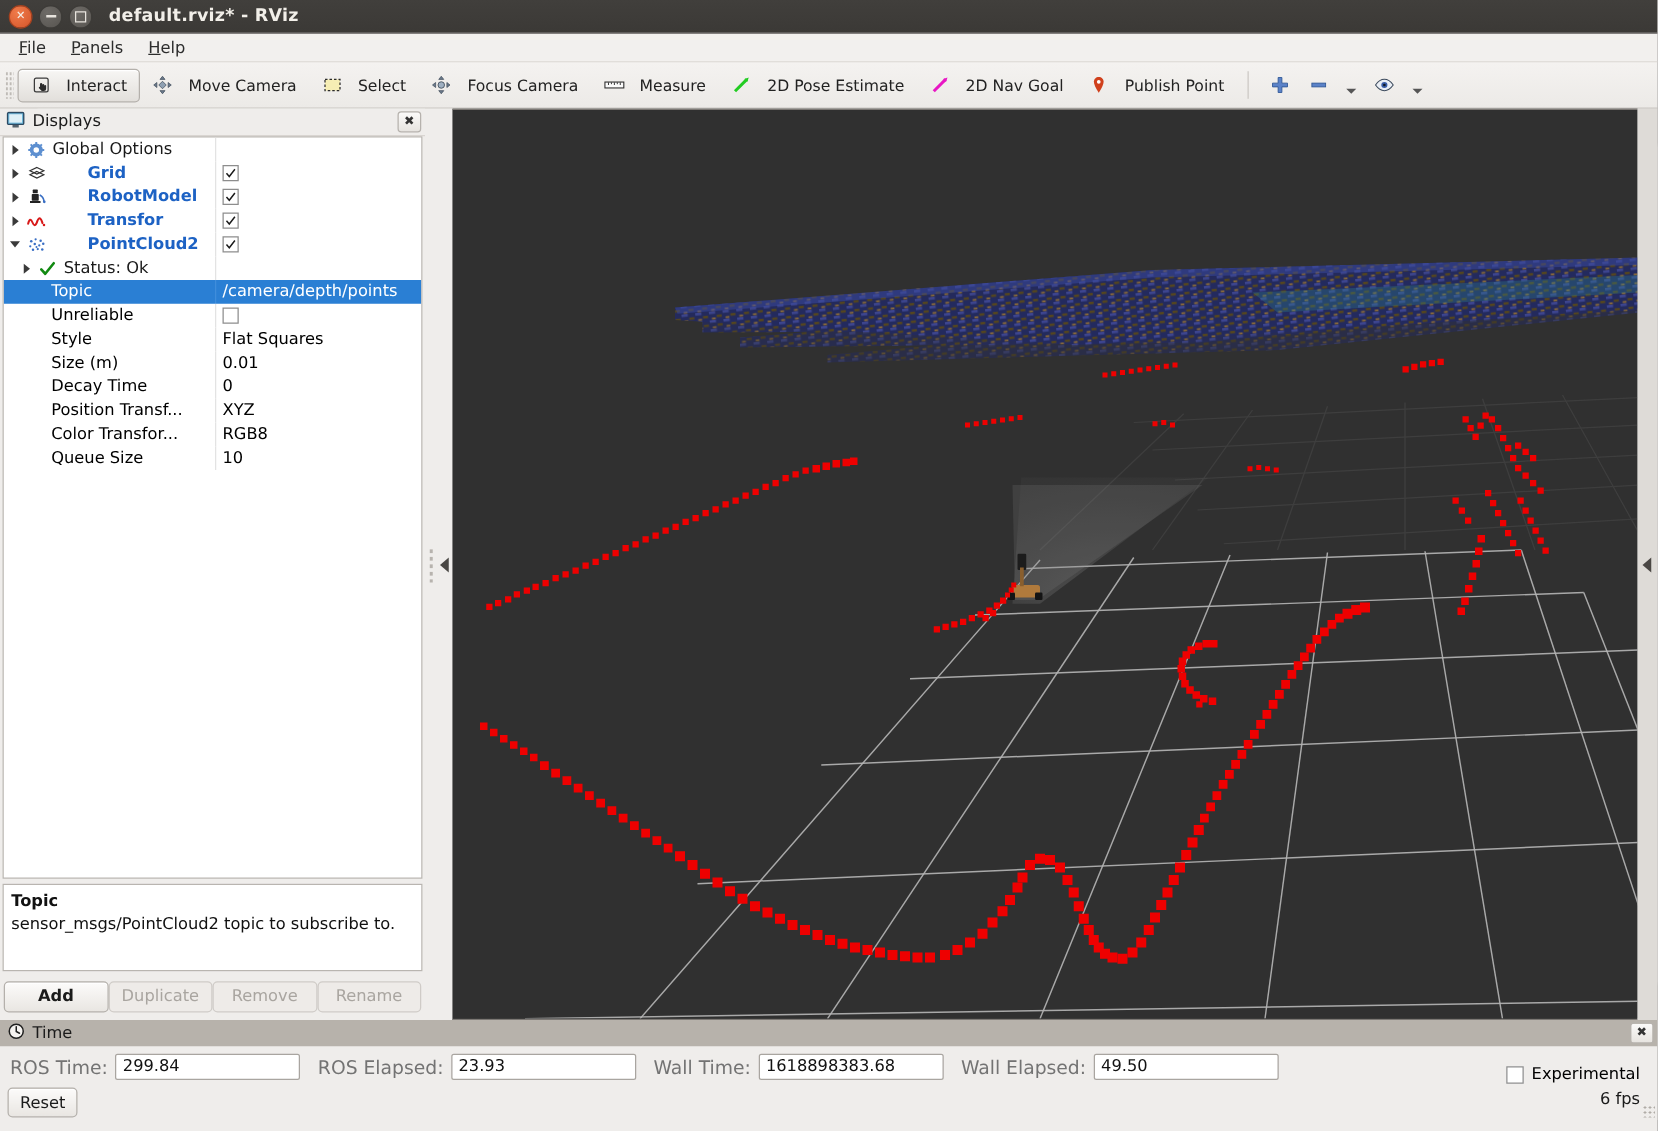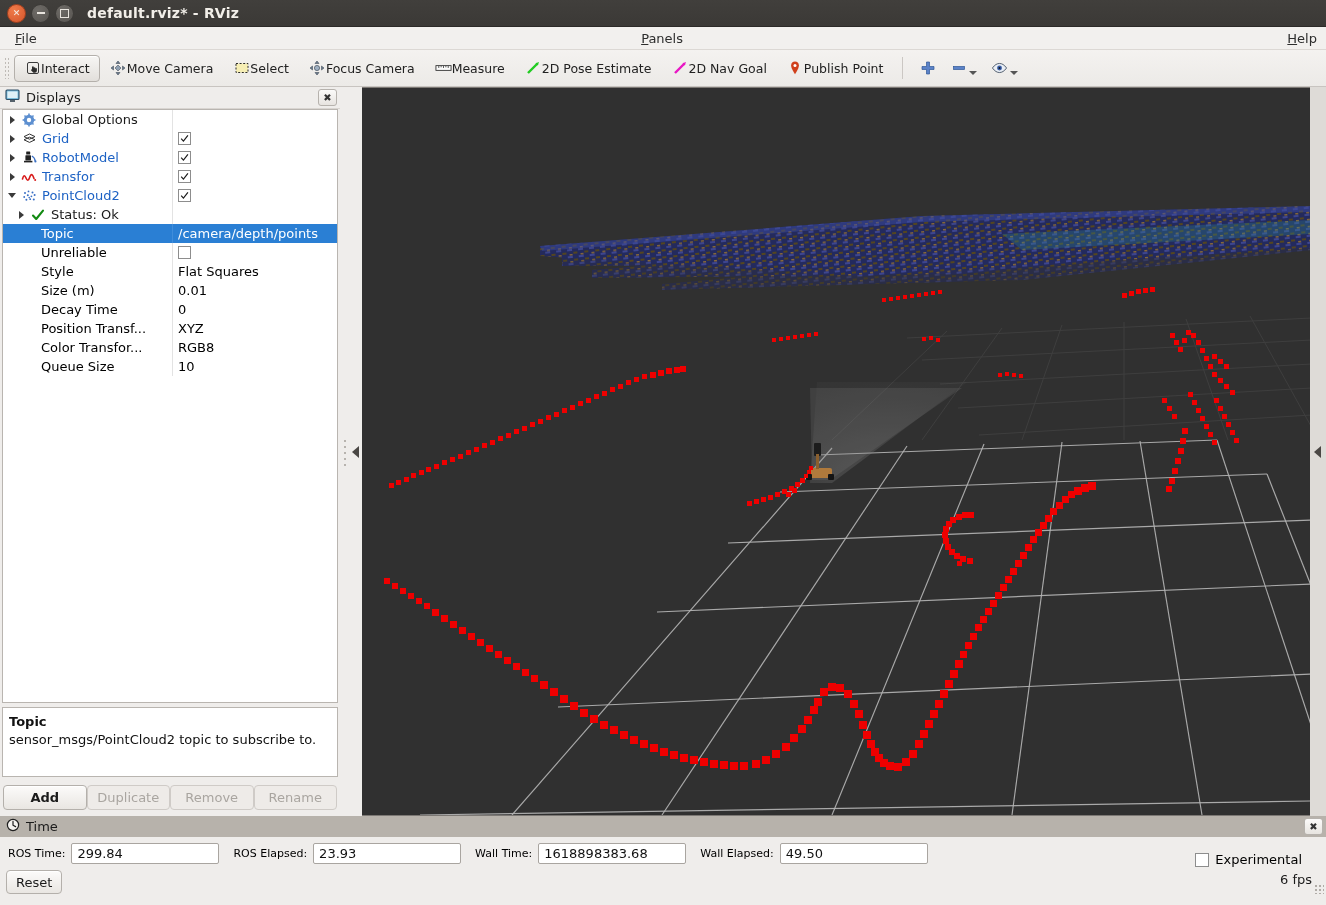--- a/index.html
+++ b/index.html
@@ -29,36 +29,36 @@
   .wbtn.max   { background: radial-gradient(circle at 35% 30%, #6e6b67, #575450); border:1px solid #3d3b38;}
   .wbtn .g { font-weight: bold; line-height: 1; font-size: 9px; }
   .wbtn .sq { width:7px;height:7px;border:1.4px solid #e8e4de; }
   .wbtn .dash { width:8px;height:1.8px;background:#e8e4de; }
   .wtitle { margin-left: 13px; color: #f2efe9; font-size: 14px; font-weight: bold;
             letter-spacing: .2px; }
 
   
   .menubar {
     height: 22px; background: #f2f0ee; display: flex; align-items: center;
-    padding-left: 6px; border-bottom: 1px solid #dcd8d4; gap: 2px; justify-content: space-between;
+    padding-left: 6px; border-bottom: 1px solid #dcd8d4; gap: 2px;
   }
   .menuitem { padding: 2px 9px; font-size: 13px; color: #2d2d2d; cursor: default; }
   .menuitem u { text-decoration: underline; }
 
   
   .toolbar {
     height: 36px; background: linear-gradient(to bottom,#f4f2f0,#eceae7);
     display: flex; align-items: center; border-bottom: 1px solid #c8c4c0;
     padding-left: 4px; gap: 0px;
   }
   .tgrip { width: 7px; height: 22px; margin-right: 3px;
            background-image: radial-gradient(#b9b5b0 1px, transparent 1px);
            background-size: 3px 4px; opacity:.9; }
   .tbtn {
-    display: flex; align-items: center; gap: 0;
+    display: flex; align-items: center; gap: 12px;
     padding: 4px 9px; border-radius: 4px; font-size: 12.5px; color: #222;
     border: 1px solid transparent; cursor: default; white-space: nowrap;
   }
   .tbtn.checked { background: linear-gradient(to bottom,#f7f6f4,#e2dfdb);
                   border:1px solid #b4b0ab; box-shadow: inset 0 1px 0 #fff; }
   .tsep { width:1px; height:22px; background:#cbc7c3; margin: 0 9px; }
   .ticon { width: 17px; height: 17px; display:flex; align-items:center; justify-content:center; }
   .tbtn-drop { display:flex; align-items:flex-end; padding: 4px 6px; }
   .caret-s { width:0;height:0;border-left:4px solid transparent;border-right:4px solid transparent;
              border-top:4px solid #555; margin-left:2px; margin-bottom:2px;}
@@ -94,21 +94,21 @@
   .trow.sel { background: #2a7fd4; }
   .trow.sel .namecell, .trow.sel .valcell { color:#fff; }
   .trow.sel .valcell { border-left-color: #3f8ddb; }
   .arrow { width: 9px; height: 9px; margin-left: 5px; margin-right: 4px; position: relative; flex: 0 0 auto;}
   .arrow.right:after { content:''; position:absolute; top:1px; left:2px;
     border-left: 5px solid #3a3a3a; border-top:4px solid transparent; border-bottom:4px solid transparent;}
   .arrow.down:after { content:''; position:absolute; top:2px; left:0px;
     border-top: 5px solid #3a3a3a; border-left:4px solid transparent; border-right:4px solid transparent;}
   .ticon-s { width:16px; height:16px; margin-right:5px; display:flex;align-items:center;justify-content:center; flex:0 0 auto;}
   .tlabel { color:#1a1a1a; }
-  .tlabel.link { color: #1d62c4; font-weight: normal; }
+  .tlabel.link { color: #1d62c4; font-weight: bold; margin-left: 28px; }
   .cbox { width:11px;height:11px;border:1px solid #8d8d8d; background:#fff;
           display:flex;align-items:center;justify-content:center; }
   .cbox .tick { width:9px;height:9px; }
   .indent1 { padding-left: 9px; }
   .indent2 { padding-left: 38px; }
 
   
   .descbox {
     height: 70px; margin: 4px 2px 0 2px; background:#fff;
     border: 1px solid #b9b5b0; padding: 5px 6px; box-sizing: border-box;
@@ -141,35 +141,35 @@
   .render svg { display:block; }
 
   
   .timepanel { height: 80px; background:#efedeb; }
   .time-title {
     height: 21px; background: #b7b2ab; display:flex; align-items:center;
     padding: 0 3px 0 6px; gap:6px;
   }
   .time-title .tt-label { font-size:13px; color:#1b1b1b; flex:1; }
   .timerow { display:flex; align-items:center; padding: 6px 0 0 8px; gap:0px; }
-  .tlbl { font-size:11px; color:#000000; margin-right:6px; }
+  .tlbl { font-size:15px; color:#737373; margin-right:6px; }
   .tfield {
     height: 21px; border:1px solid #a9a5a0; background:#fff; border-radius:2px;
     font-size:13px; color:#111; padding: 0 5px; box-sizing:border-box;
     display:flex; align-items:center;
   }
   .timerow2 { display:flex; align-items:center; padding: 6px 0 0 6px; }
   .resetbtn {
     height: 22px; padding: 0 9px; border-radius:4px; border:1px solid #b4b0ab;
     background: linear-gradient(to bottom,#fcfbfa,#e9e6e2);
     font-size:13px; color:#1b1b1b; display:flex;align-items:center;
     box-shadow: inset 0 1px 0 #fff;
   }
   .fps { position:absolute; right: 14px; bottom: 9px; font-size: 13px; color:#1b1b1b; }
-  .experimental { position:absolute; right: 24px; top: 36px; display:flex; align-items:center; gap:6px;}
+  .experimental { position:absolute; right: 14px; top: 36px; display:flex; align-items:center; gap:6px;}
   .exp-box { width:12px;height:12px;border:1px solid #8d8d8d;background:#fff;}
   .grip-corner { position:absolute; right:2px; bottom:2px; width:10px; height:10px;
       background-image: radial-gradient(#b0aca7 1px, transparent 1px); background-size:4px 4px;}
 </style>
 </head>
 <body>
 
 <div id="app">
 
   <div class="titlebar">

